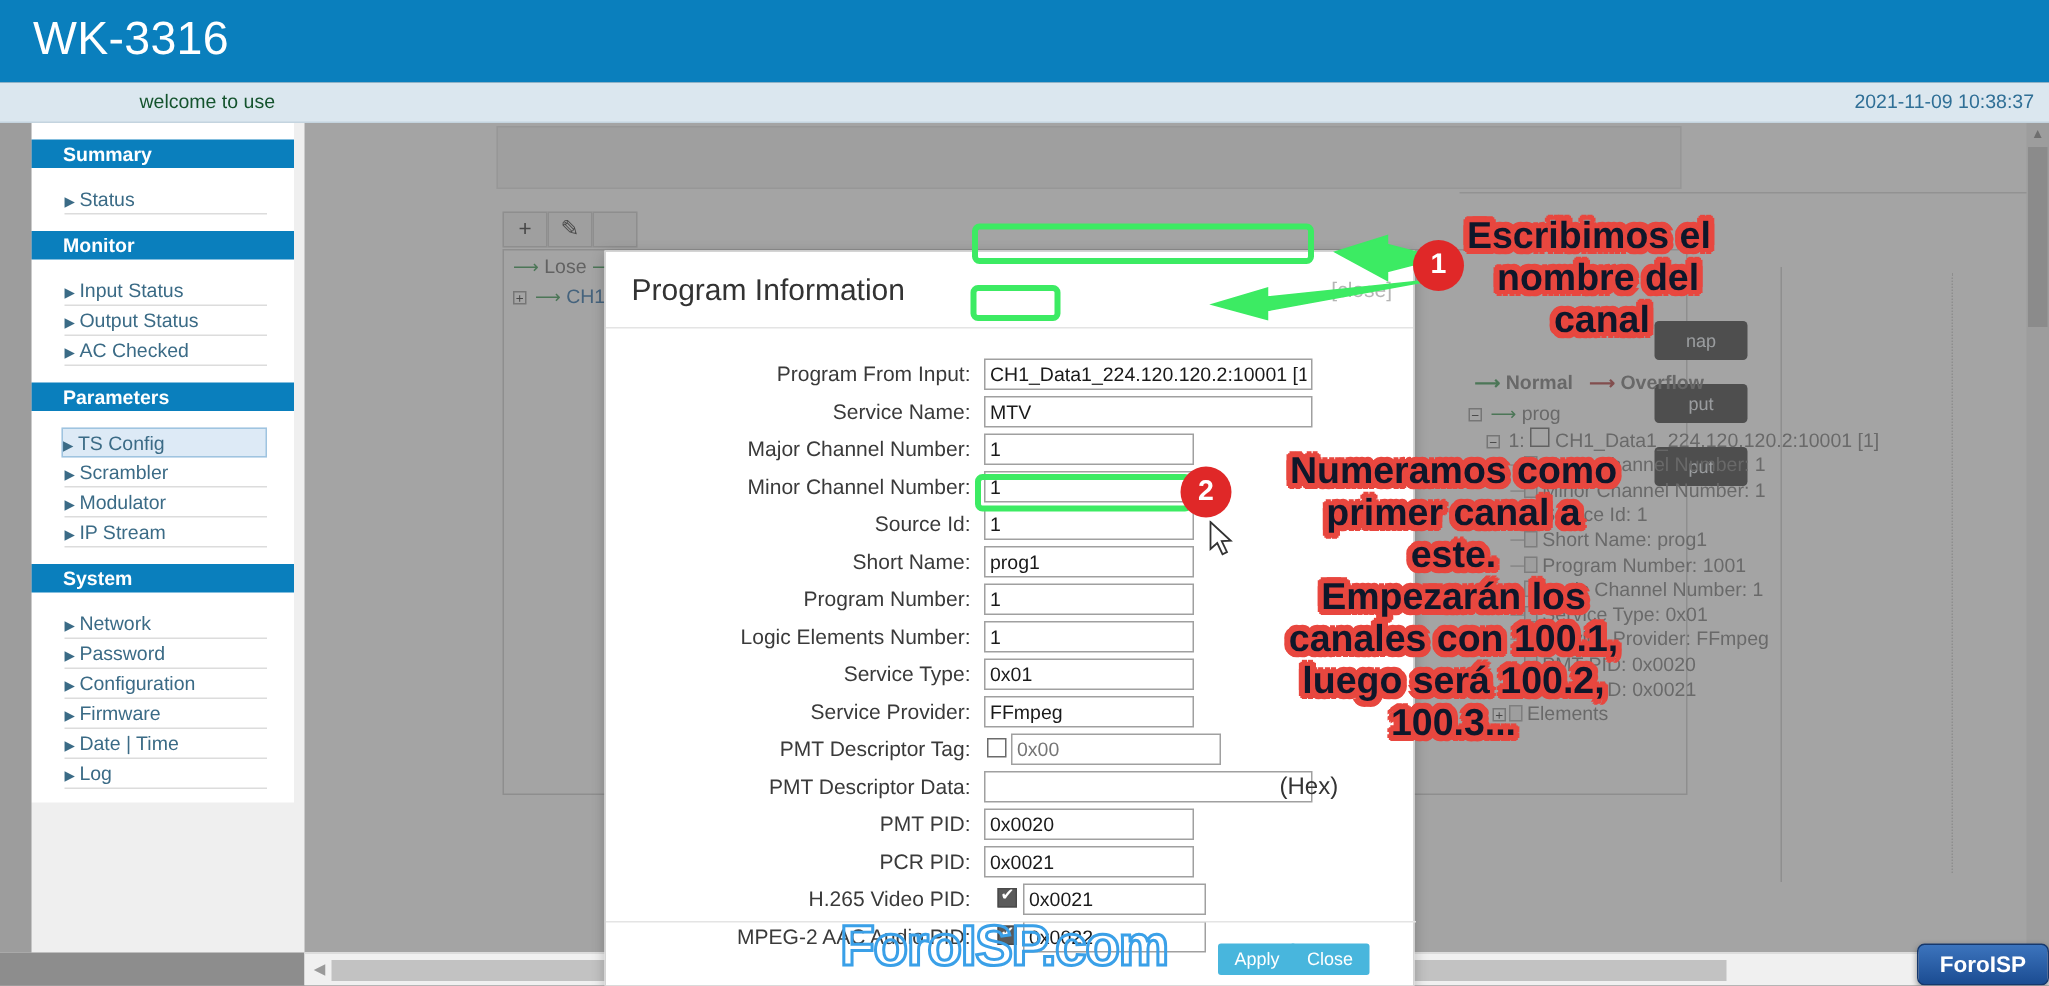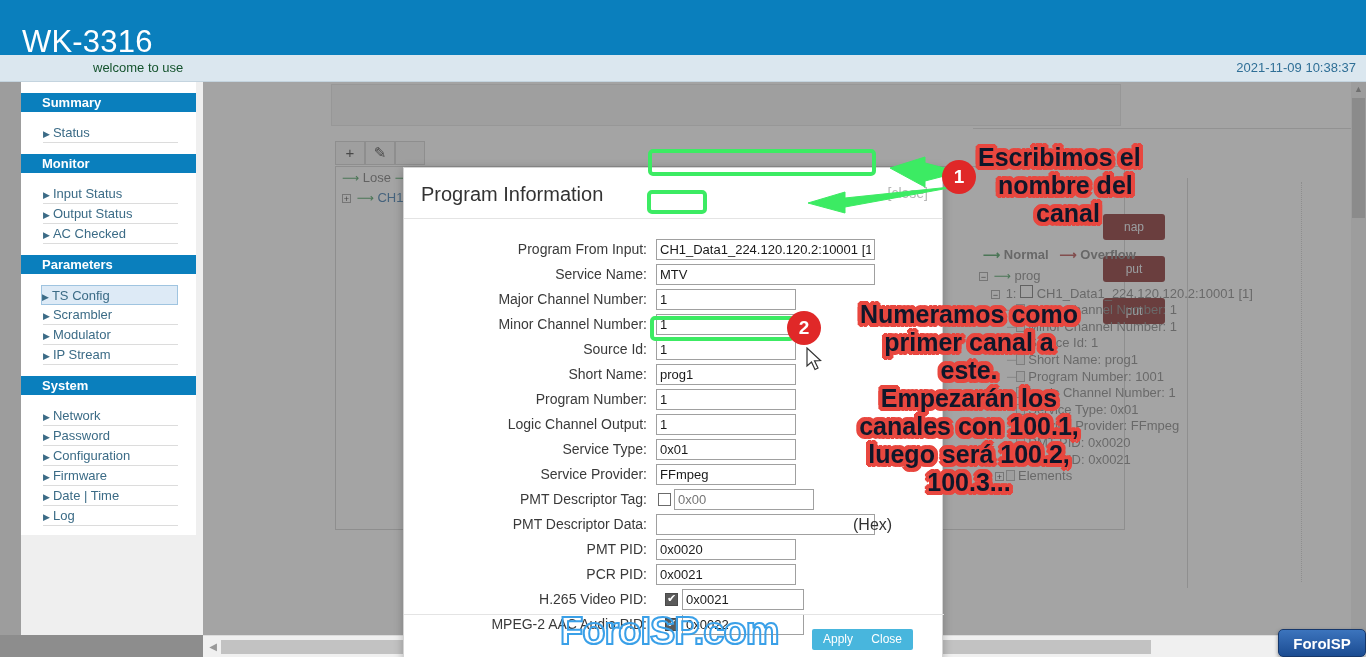--- a/index.html
+++ b/index.html
@@ -11,21 +11,21 @@
     background: #808080;
   }
   #root { position: relative; width: 1366px; height: 657px; overflow: hidden; }
 
   
   .brandbar {
     position: absolute; left: 0; top: 0; width: 1366px; height: 55px;
     background: #0a7fbd;
   }
   .brandbar .title {
-    position: absolute; left: 22px; top: 24px;
+    position: absolute; left: 22px; top: 8px;
     color: #ffffff; font-size: 31px; font-weight: normal;
     letter-spacing: 0.2px;
   }
   .welcomebar {
     position: absolute; left: 0; top: 55px; width: 1366px; height: 27px;
     background: #dbe7ef; border-bottom: 1px solid #c4d4df;
   }
   .welcomebar .wtext {
     position: absolute; left: 93px; top: 5px;
     color: #14532d; font-size: 13px; text-align: center;
@@ -129,21 +129,21 @@
   .docicon {
     display: inline-block; width: 9px; height: 11px;
     border: 1px solid #aaa; background: #f2f2f2;
     vertical-align: -1px; margin-right: 3px;
   }
   .dash { color: #b9b9b9; }
 
   .side-btns { position: absolute; left: 130px; top: 132px; }
   .sbtn {
     width: 62px; height: 26px; margin-bottom: 16px;
-    background: #7f1d1d; color: #e8eef3; font-size: 12px;
+    background: #404040; color: #e8eef3; font-size: 12px;
     border-radius: 3px; line-height: 26px; text-align: center;
     overflow: hidden;
   }
   .vsep {
     position: absolute; left: 214px; top: 96px;
     width: 1px; height: 410px; background: #d0d0d0;
   }
   .chart-ticks {
     position: absolute; left: 328px; top: 100px; width: 1px; height: 400px;
     border-left: 1px dotted #cfcfcf;
@@ -498,21 +498,21 @@
           <div class="flabel">Short Name:</div>
           <input class="finput" value="prog1" style="">
         </div>
 
         <div class="frow" style="top:170px;">
           <div class="flabel">Program Number:</div>
           <input class="finput" value="1" style="">
         </div>
 
         <div class="frow" style="top:195px;">
-          <div class="flabel">Logic Channel Output:</div>
+          <div class="flabel">Logic Elements Number:</div>
           <input class="finput" value="1" style="">
         </div>
 
         <div class="frow" style="top:220px;">
           <div class="flabel">Service Type:</div>
           <input class="finput" value="0x01" style="">
         </div>
 
         <div class="frow" style="top:245px;">
           <div class="flabel">Service Provider:</div>

